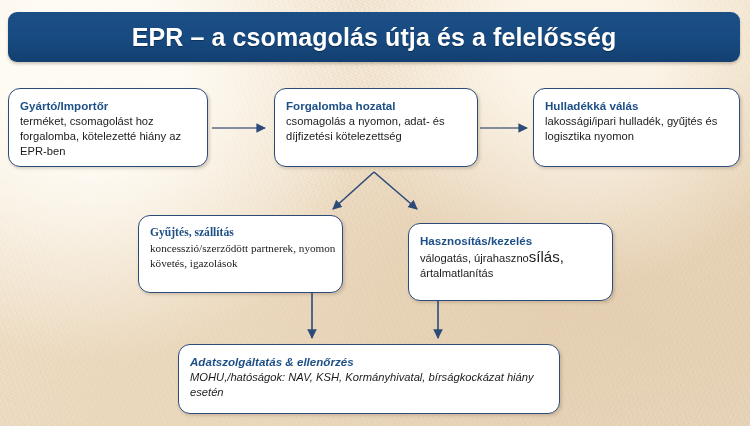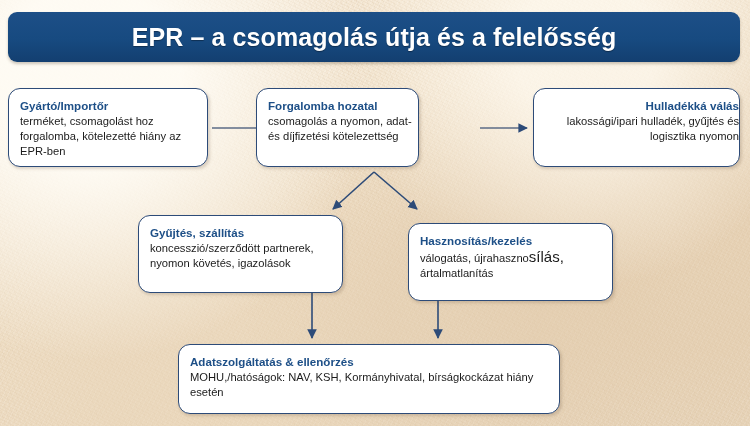--- a/index.html
+++ b/index.html
@@ -77,25 +77,25 @@
     margin-bottom: 1px;
     white-space: nowrap;
   }
   .node-body {
     color: #1b1b1b;
     font-size: 11.2px;
     line-height: 15.2px;
   }
   
   #node-manufacturer { left: 8px;   top: 88px;  width: 200px; height: 79px; }
-  #node-placing      { left: 256px; top: 88px;  width: 163px; height: 79px; }
-  #node-waste        { left: 533px; top: 88px;  width: 207px; height: 79px; text-align: right; }
-  #node-collection   { left: 138px; top: 215px; width: 205px; height: 78px; }
+  #node-placing      { left: 274px; top: 88px;  width: 204px; height: 79px; }
+  #node-waste        { left: 533px; top: 88px;  width: 207px; height: 79px; }
+  #node-collection   { left: 138px; top: 215px; width: 205px; height: 78px; font-family: Liberation Serif, serif; }
   #node-recovery     { left: 408px; top: 215px; width: 205px; height: 78px; margin-top: 8px; }
-  #node-reporting    { left: 178px; top: 344px; width: 382px; height: 70px; }
+  #node-reporting    { left: 178px; top: 344px; width: 382px; height: 70px; font-style: italic; }
 
   #node-reporting .node-body { white-space: normal; }
 
   
   .small-glyph { font-size: 15px; }
 
   svg#connectors {
     position: absolute;
     inset: 0;
     width: 750px;

